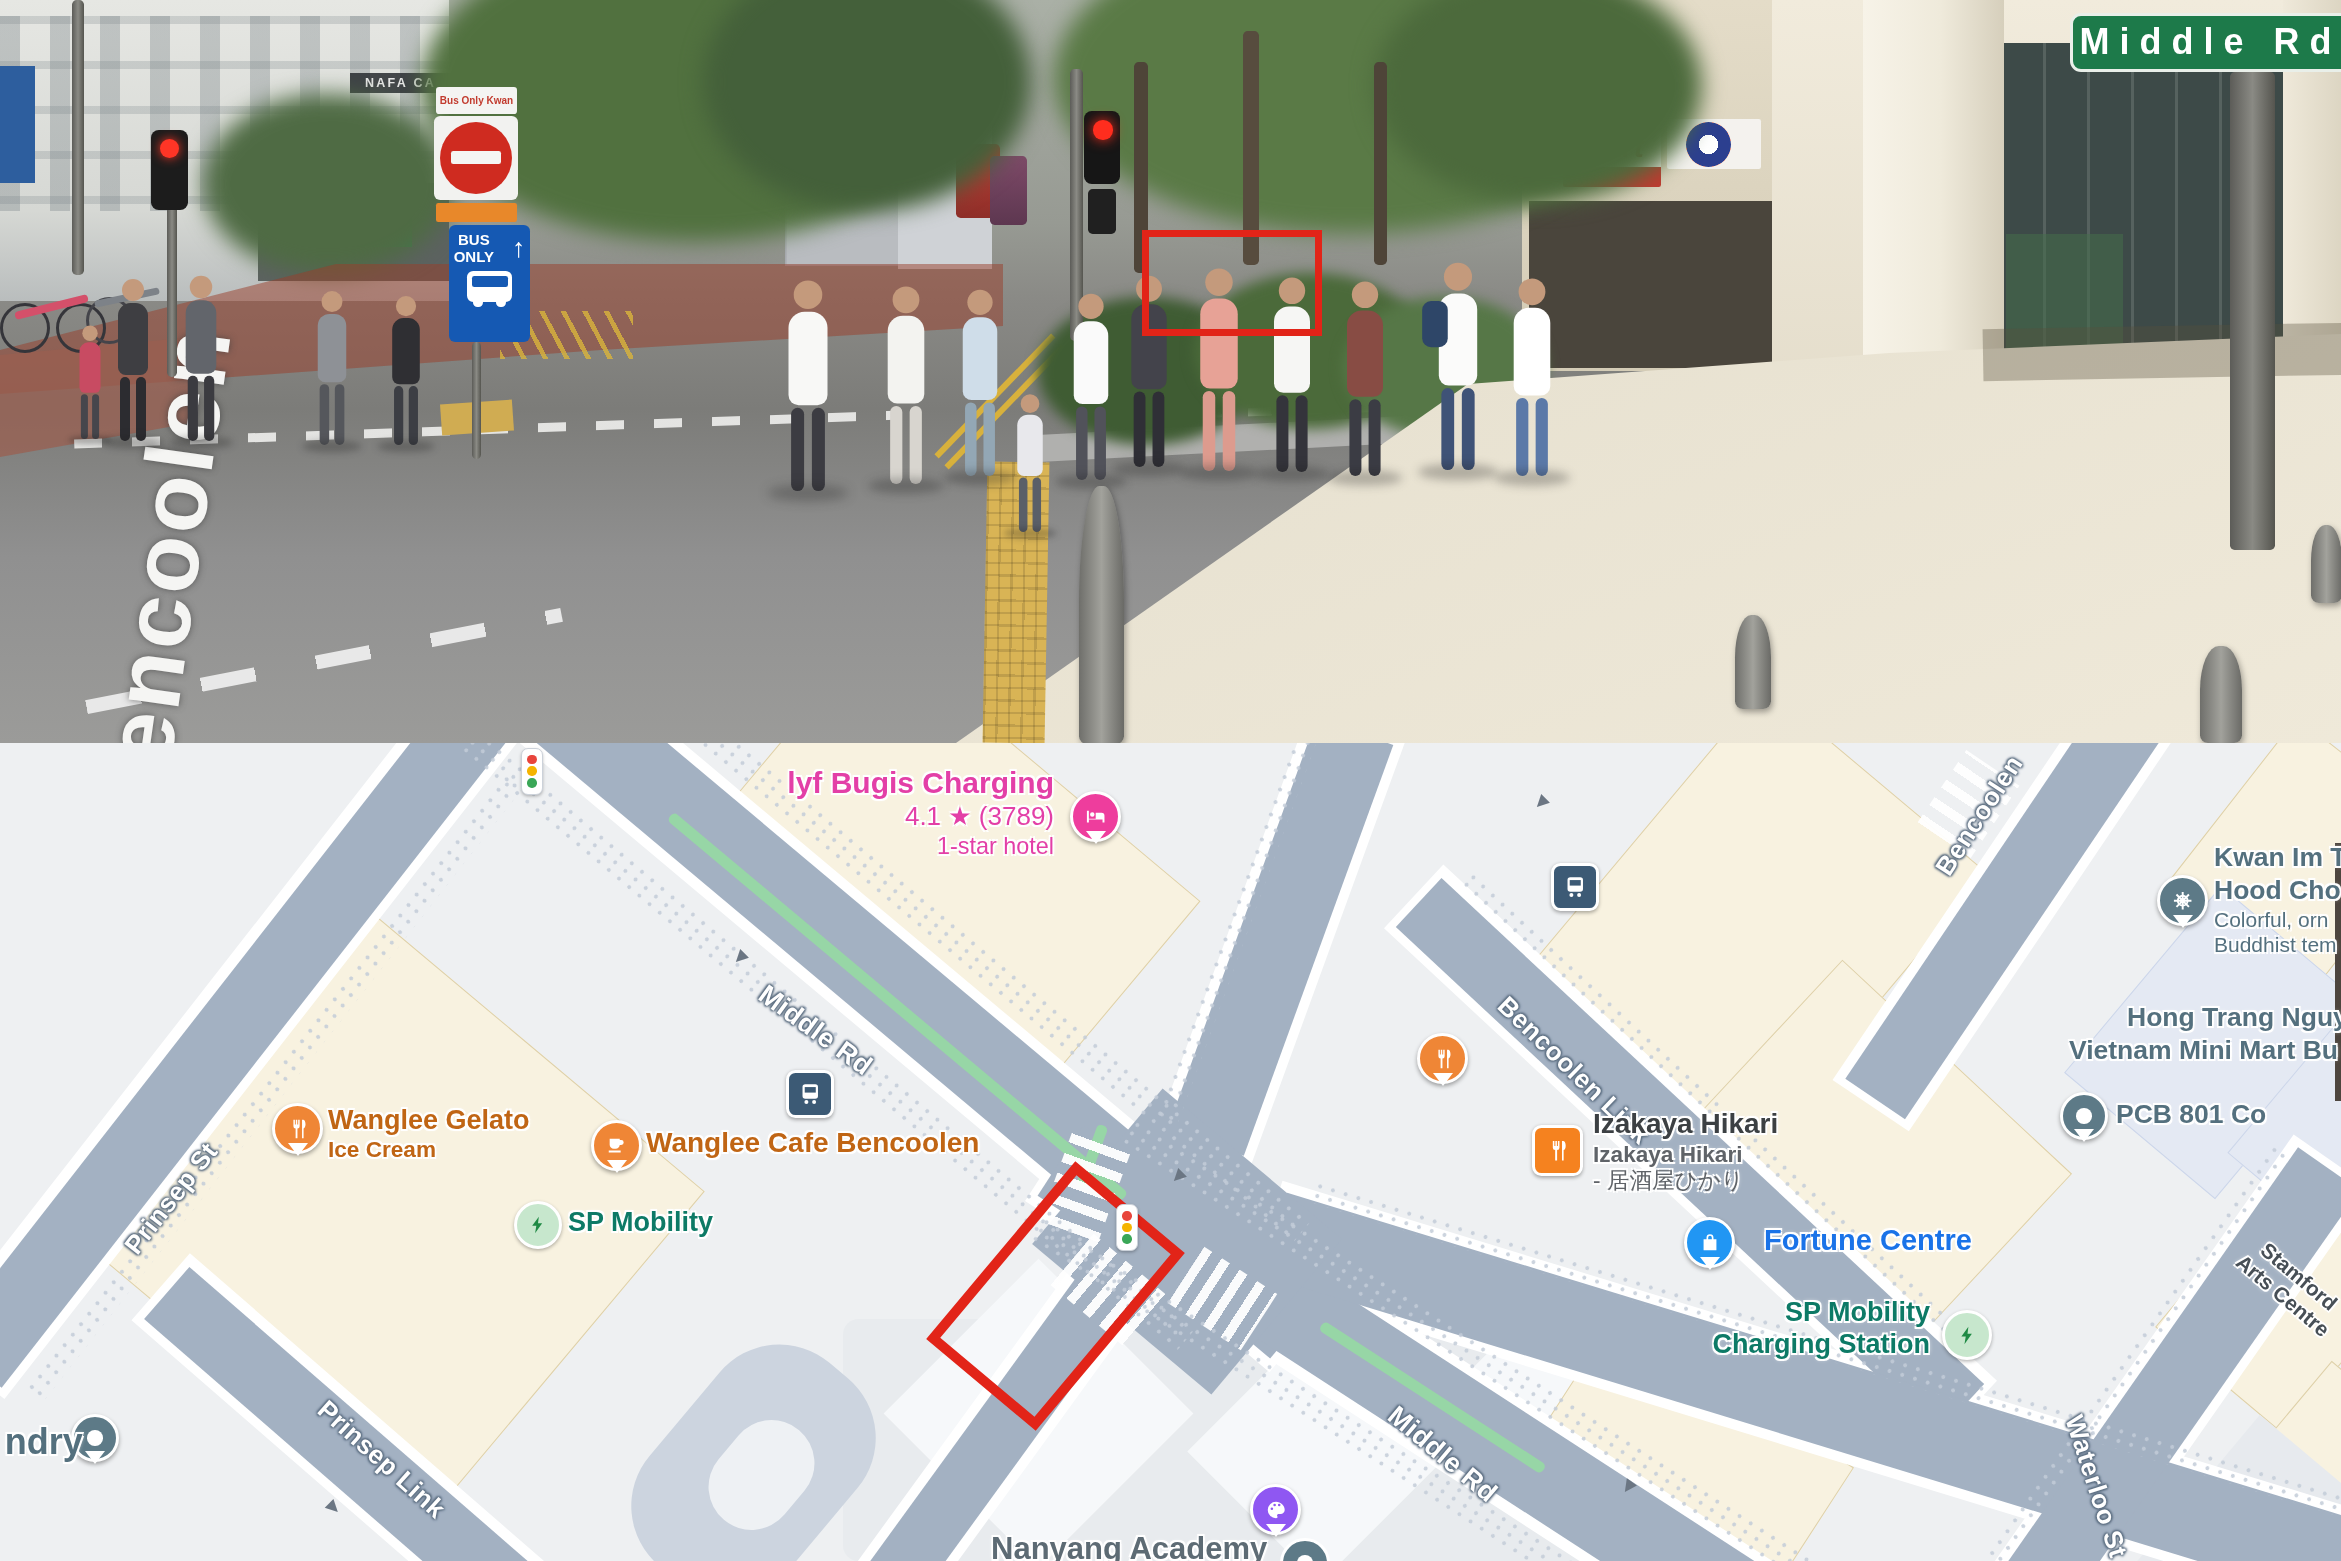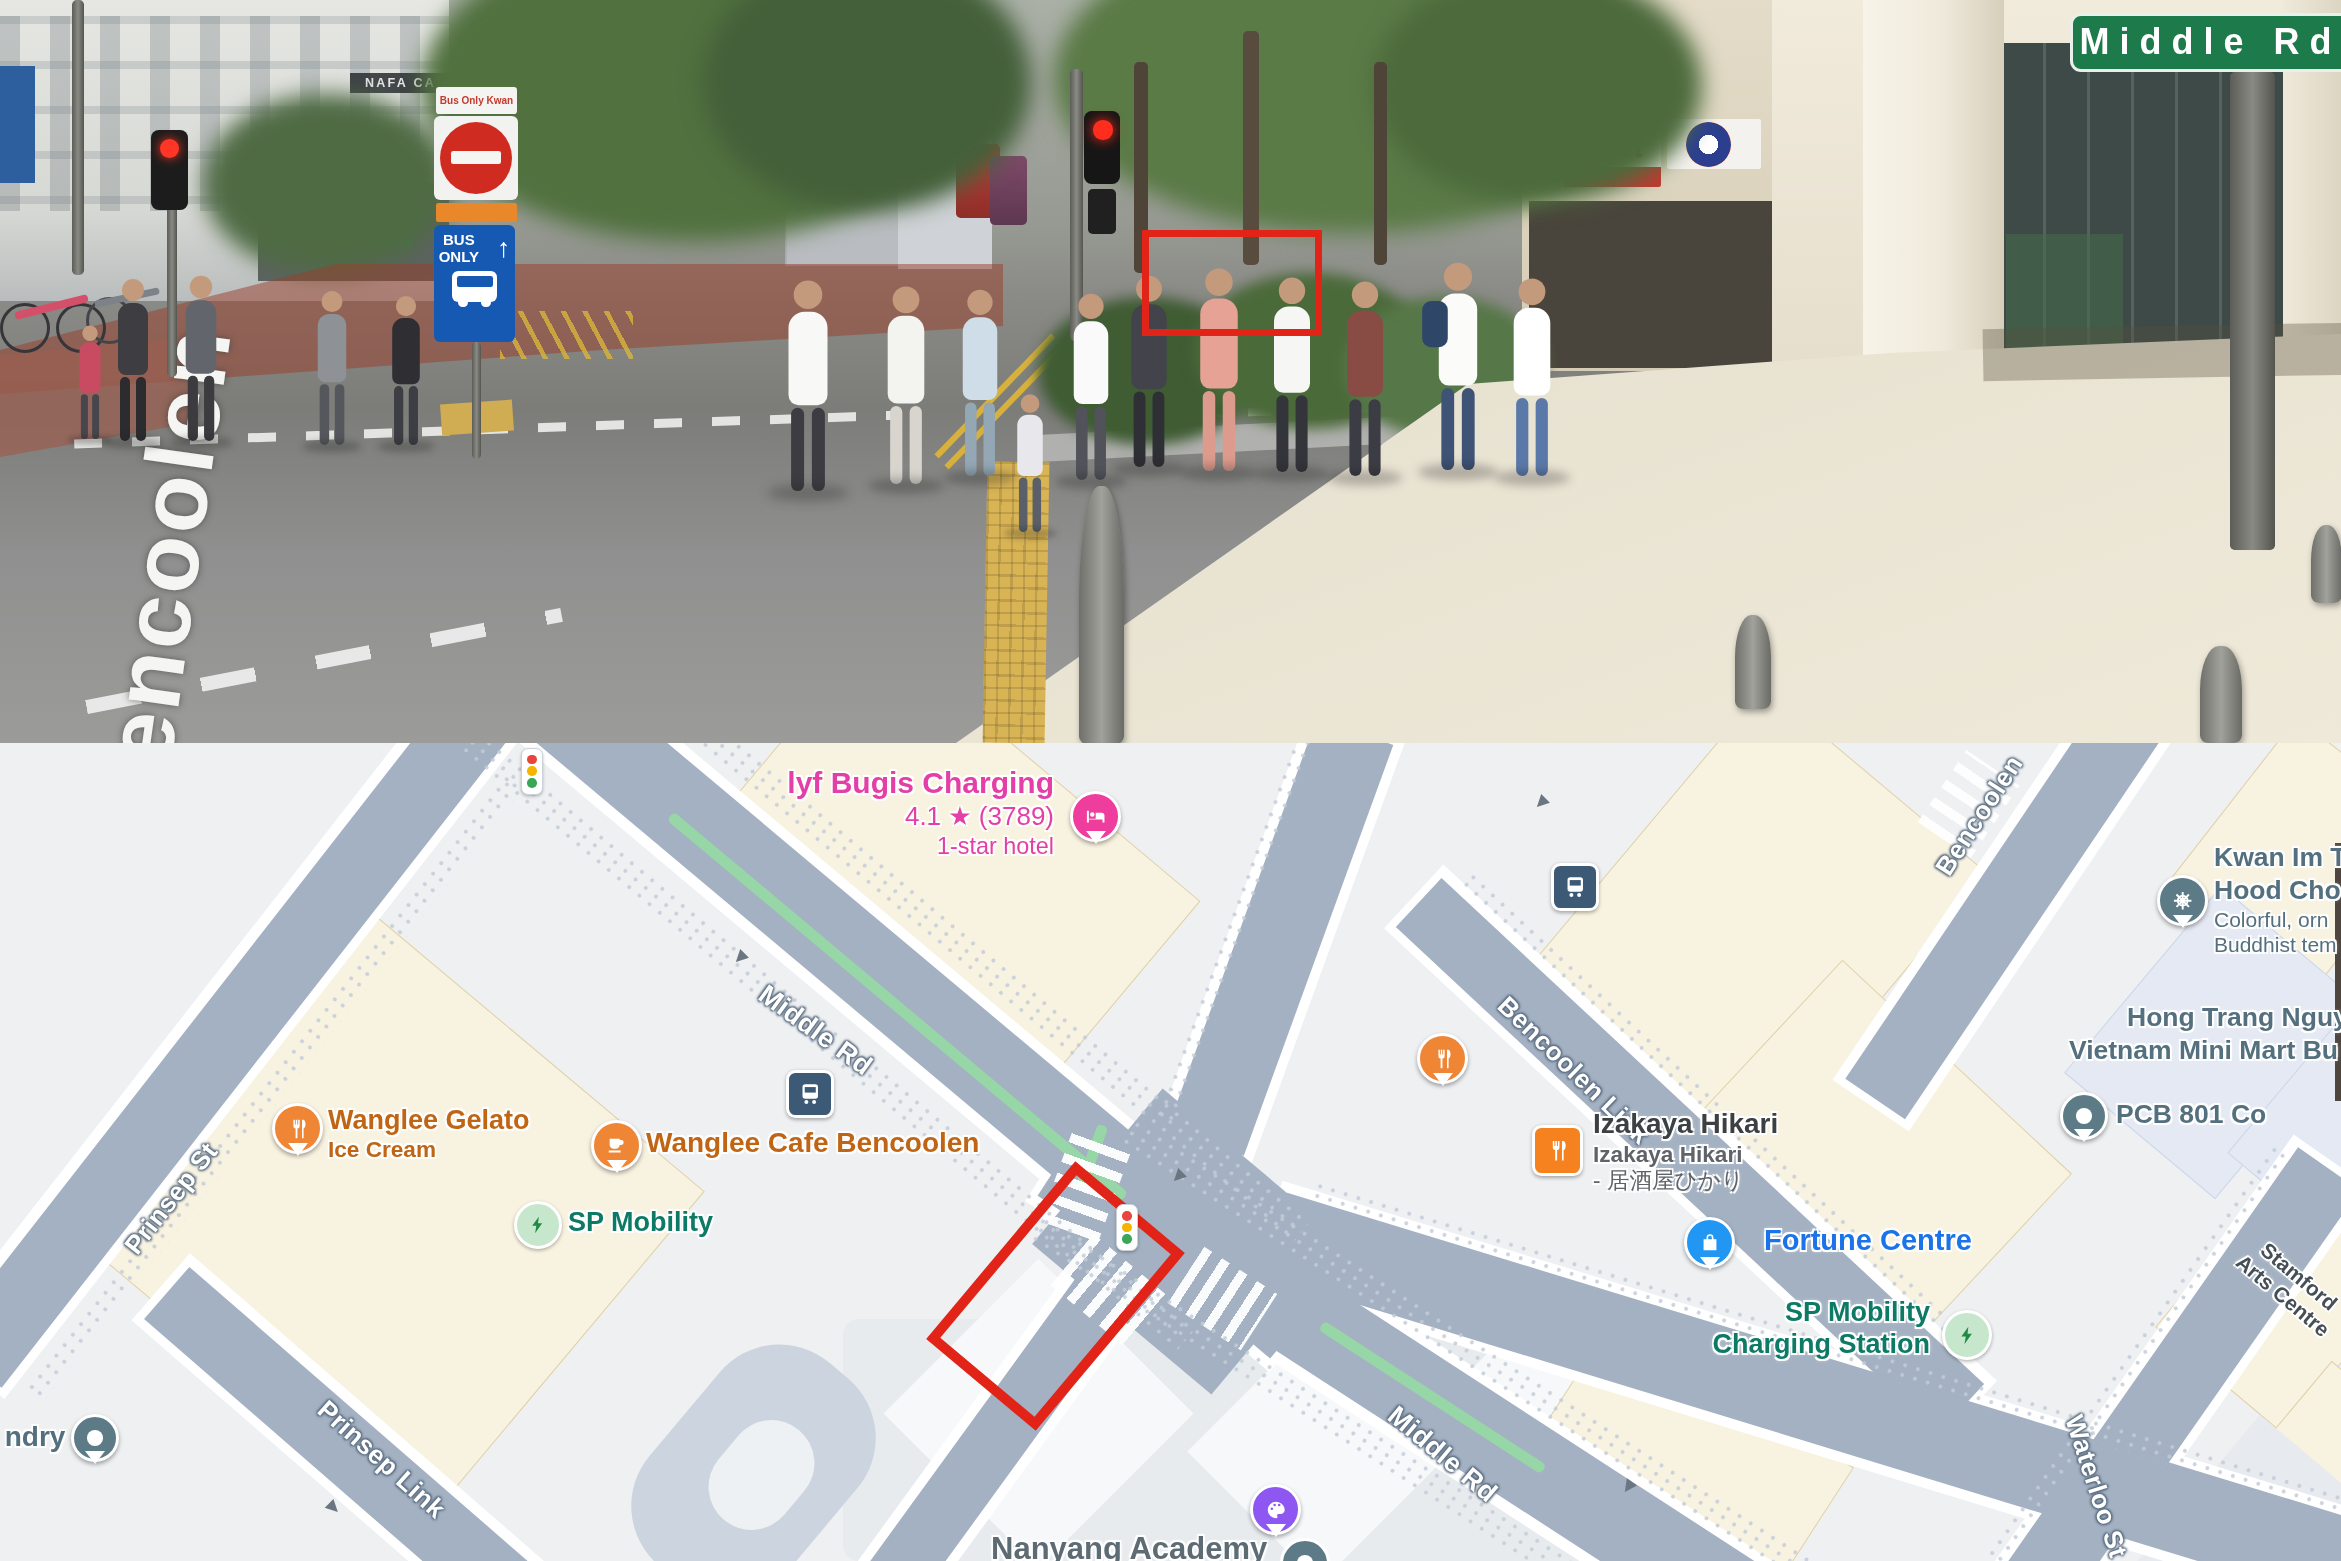--- a/index.html
+++ b/index.html
@@ -152,21 +152,21 @@
     <div class="abs" style="left:1088px;top:189px;width:28px;height:45px;background:#202020;border-radius:4.7px;"></div>
 
     <div class="abs" style="left:436px;top:87px;width:81px;height:26.5px;background:#f4f4f2;border-radius:3.1px;
          display:flex;align-items:center;justify-content:center;">
       <span style="font-size:10px;color:#c23b2e;font-weight:700;">Bus Only Kwan</span>
     </div>
     <div class="abs" style="left:434px;top:116px;width:84px;height:84px;background:#f2f2f0;border-radius:6.2px;"></div>
     <div class="abs" style="left:440px;top:122px;width:72px;height:72px;background:#cf2b20;border-radius:50%;"></div>
     <div class="abs" style="left:451px;top:151px;width:50px;height:12.5px;background:#f5f5f3;border-radius:2.3px;"></div>
     <div class="abs" style="left:436px;top:203px;width:81px;height:19px;background:#e8882a;border-radius:2.3px;"></div>
-    <div class="abs" style="left:434px;top:225px;width:81px;height:117px;background:#1559b3;border-radius:6.2px;padding:6.2px 4.7px;box-sizing:border-box;color:#fff;">
+    <div class="abs" style="left:449px;top:225px;width:81px;height:117px;background:#1559b3;border-radius:6.2px;padding:6.2px 4.7px;box-sizing:border-box;color:#fff;">
       <div style="display:flex;justify-content:space-between;align-items:center;">
         <div style="text-align:center;">
           <div style="font-size:15px;font-weight:700;">BUS</div>
           <div style="font-size:15px;font-weight:700;">ONLY</div>
         </div>
         <div style="font-size:26.5px;line-height:1;">↑</div>
       </div>
       <div style="margin:6.2px auto 0;width:45px;height:31px;background:#fff;border-radius:6.2px;position:relative;">
         <div style="position:absolute;left:4.7px;top:4.7px;width:36px;height:11px;background:#1559b3;border-radius:2.3px;"></div>
         <div style="position:absolute;left:6.2px;bottom:-4.7px;width:9.4px;height:9.4px;background:#fff;border-radius:50%;"></div>
@@ -522,21 +522,21 @@
     </div>
     <div class="poi-label" style="left:2214px;top:98px;color:#54707e;">
       <div style="font-size:26.5px;line-height:1.25;">Kwan Im T</div>
       <div style="font-size:26.5px;line-height:1.25;">Hood Cho</div>
       <div class="poi-sub" style="font-size:21px;line-height:1.2;">Colorful, orn</div>
       <div class="poi-sub" style="font-size:21px;line-height:1.2;">Buddhist tem</div>
     </div>
     <div class="poi-label" style="left:2127px;top:259px;color:#54707e;font-size:26.5px;">Hong Trang Nguy</div>
     <div class="poi-label" style="left:2069px;top:292px;color:#54707e;font-size:26.5px;">Vietnam Mini Mart Bu</div>
     <div class="poi-label" style="left:2116px;top:356px;color:#54707e;font-size:26.5px;">PCB 801 Co</div>
-    <div class="poi-label" style="left:4.7px;top:678px;color:#54707e;font-size:28px;">ndry</div>
+    <div class="poi-label" style="left:4.7px;top:678px;color:#54707e;font-size:36px;">ndry</div>
     <div class="poi-label" style="left:991px;top:788px;color:#5d6b74;font-size:31px;">Nanyang Academy</div>
     <div class="poi-label" style="left:2209px;top:518px;width:164px;color:#474f56;transform:rotate(40deg);text-align:center;">
       <div style="font-size:21px;line-height:1.2;font-weight:600;">Stamford</div>
       <div style="font-size:21px;line-height:1.2;font-weight:600;">Arts Centre</div>
     </div>
   </div>
 </div>
 
 
 </body></html>

